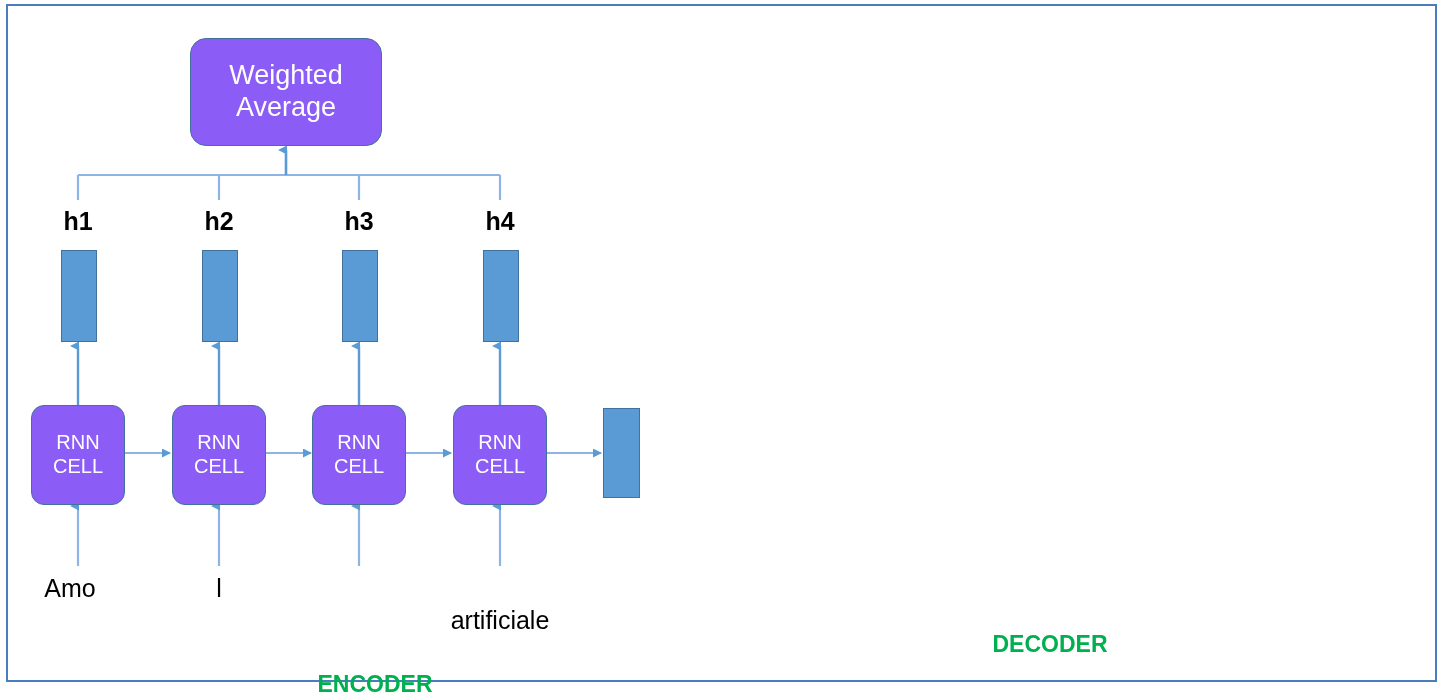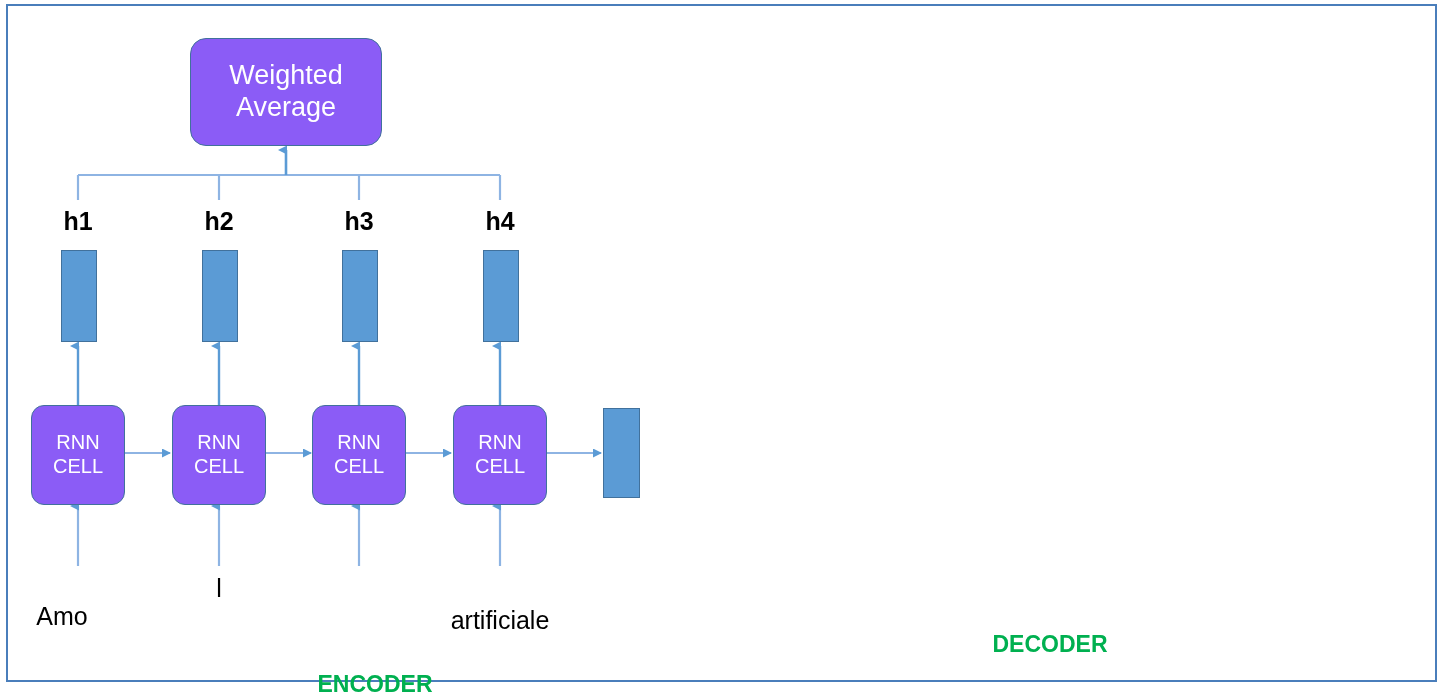--- a/index.html
+++ b/index.html
@@ -164,20 +164,20 @@
     <span class="cell-line">RNN</span>
     <span class="cell-line">CELL</span>
   </div>
   <div class="node-box rnn-cell" style="left:453px; top:405px; width:94px; height:100px;">
     <span class="cell-line">RNN</span>
     <span class="cell-line">CELL</span>
   </div>
 
   <div class="vector-bar" style="left:603px; top:408px; width:37px; height:90px;"></div>
 
-  <div class="word-label" style="left:2px;  top:574px; width:120px;margin-top:28px;">Amo</div>
+  <div class="word-label" style="left:10px;  top:574px; width:120px;">Amo</div>
   <div class="word-label" style="left:159px; top:574px; width:120px;">l</div>
   <div class="word-label" style="left:434px; top:606px; width:132px;">artificiale</div>
 
   <div class="section-label" style="left:275px; top:631px; width:200px;margin-top:40px;">ENCODER</div>
   <div class="section-label" style="left:950px; top:631px; width:200px;">DECODER</div>
 
 </div>
 
 </body></html>

